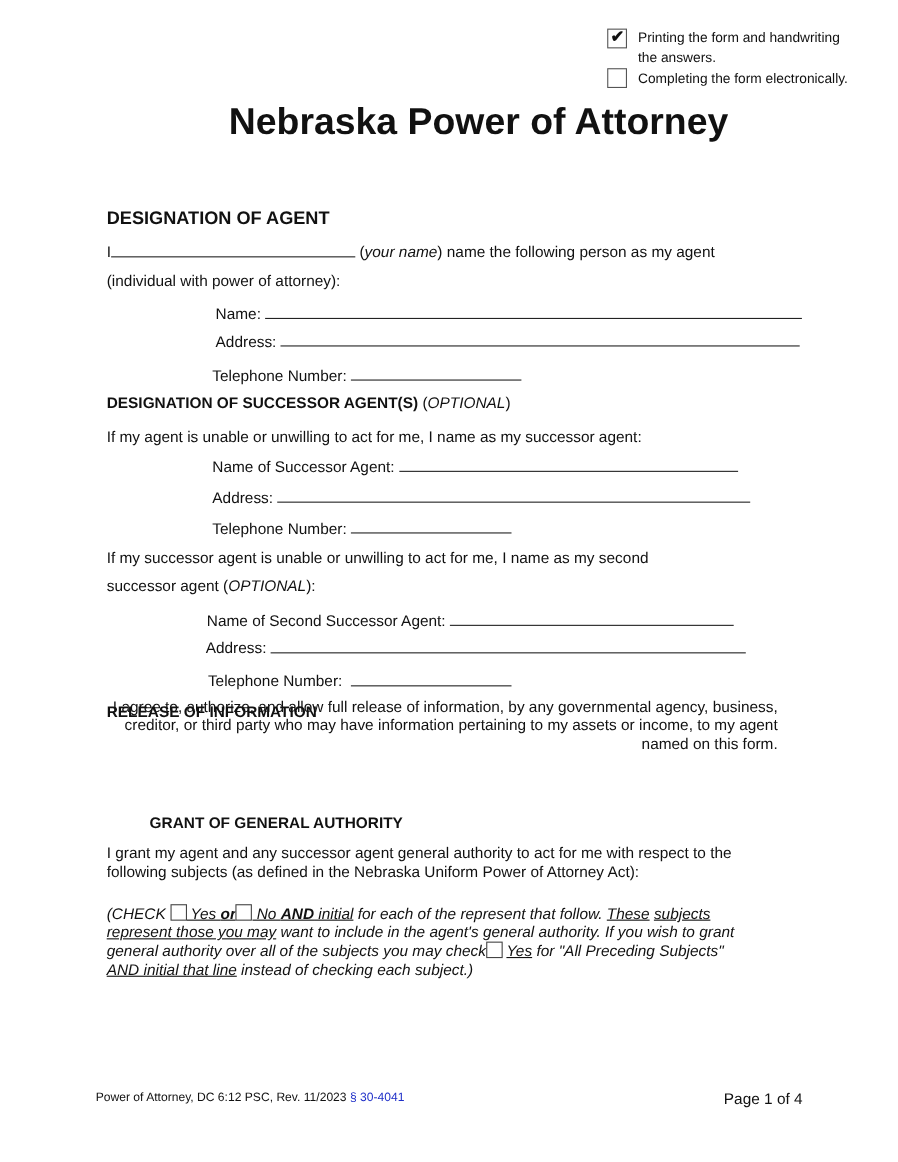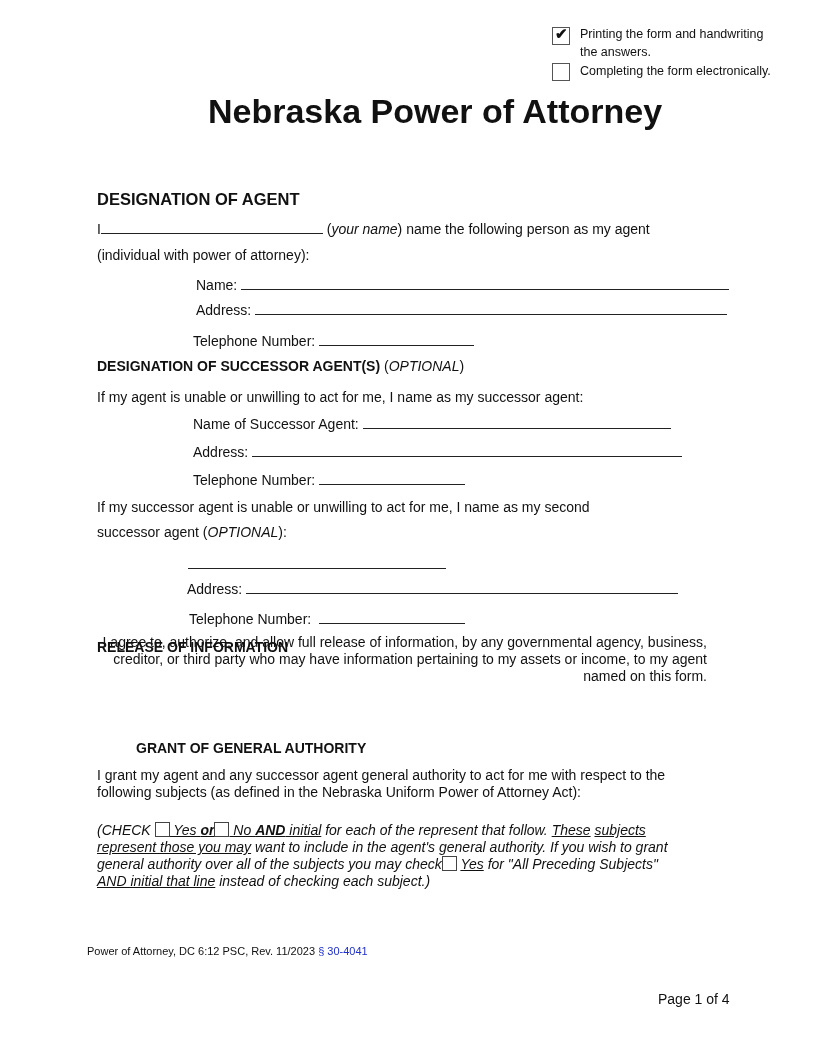--- a/index.html
+++ b/index.html
@@ -75,20 +75,21 @@
   <span>Telephone Number:</span>
   <span class="line" style="width:146px;"></span>
 </div>
 
 <div class="abs txt" style="left:97px; top:499px;">If my successor agent is unable or unwilling to act for me, I name as my second</div>
 <div class="abs txt" style="left:97px; top:524px;">
   <span>successor agent (</span><i>OPTIONAL</i><span>):</span>
 </div>
 
 <div class="abs txt" style="left:188px; top:556px;">
+  <span>Name of Second Successor Agent:</span>
   <span class="line" style="width:258px;"></span>
 </div>
 <div class="abs txt" style="left:187px; top:581px;">
   <span>Address:</span>
   <span class="line" style="width:432px;"></span>
 </div>
 <div class="abs txt" style="left:189px; top:611px;">
   <span>Telephone Number:</span>&nbsp;
   <span class="line" style="width:146px;"></span>
 </div>
@@ -105,16 +106,16 @@
 <div class="abs chk-para" style="left:97px; top:839px;">
   <span class="u">represent those you may</span><span> want to include in the agent's general authority. If you wish to grant</span>
 </div>
 <div class="abs chk-para" style="left:97px; top:856px;">
   <span>general authority over all of the subjects you may check</span><span class="cb"></span> <span class="u"> Yes</span><span>  for "All Preceding Subjects"</span>
 </div>
 <div class="abs chk-para" style="left:97px; top:873px;">
   <span class="u">AND initial that line</span><span> instead of checking each subject.)</span>
 </div>
 
-<div class="abs" style="left:87px; top:945px; font-size:11px;">
+<div class="abs" style="left:87px; top:992px; font-size:11px;">
   <span>Power of Attorney, DC 6:12 PSC, Rev. 11/2023 </span><span class="blue">§ 30-4041</span>
 </div>
 <div class="abs" style="left:658px; top:991px; font-size:14px;text-align:right;">Page 1 of 4</div>
 
 </body></html>

